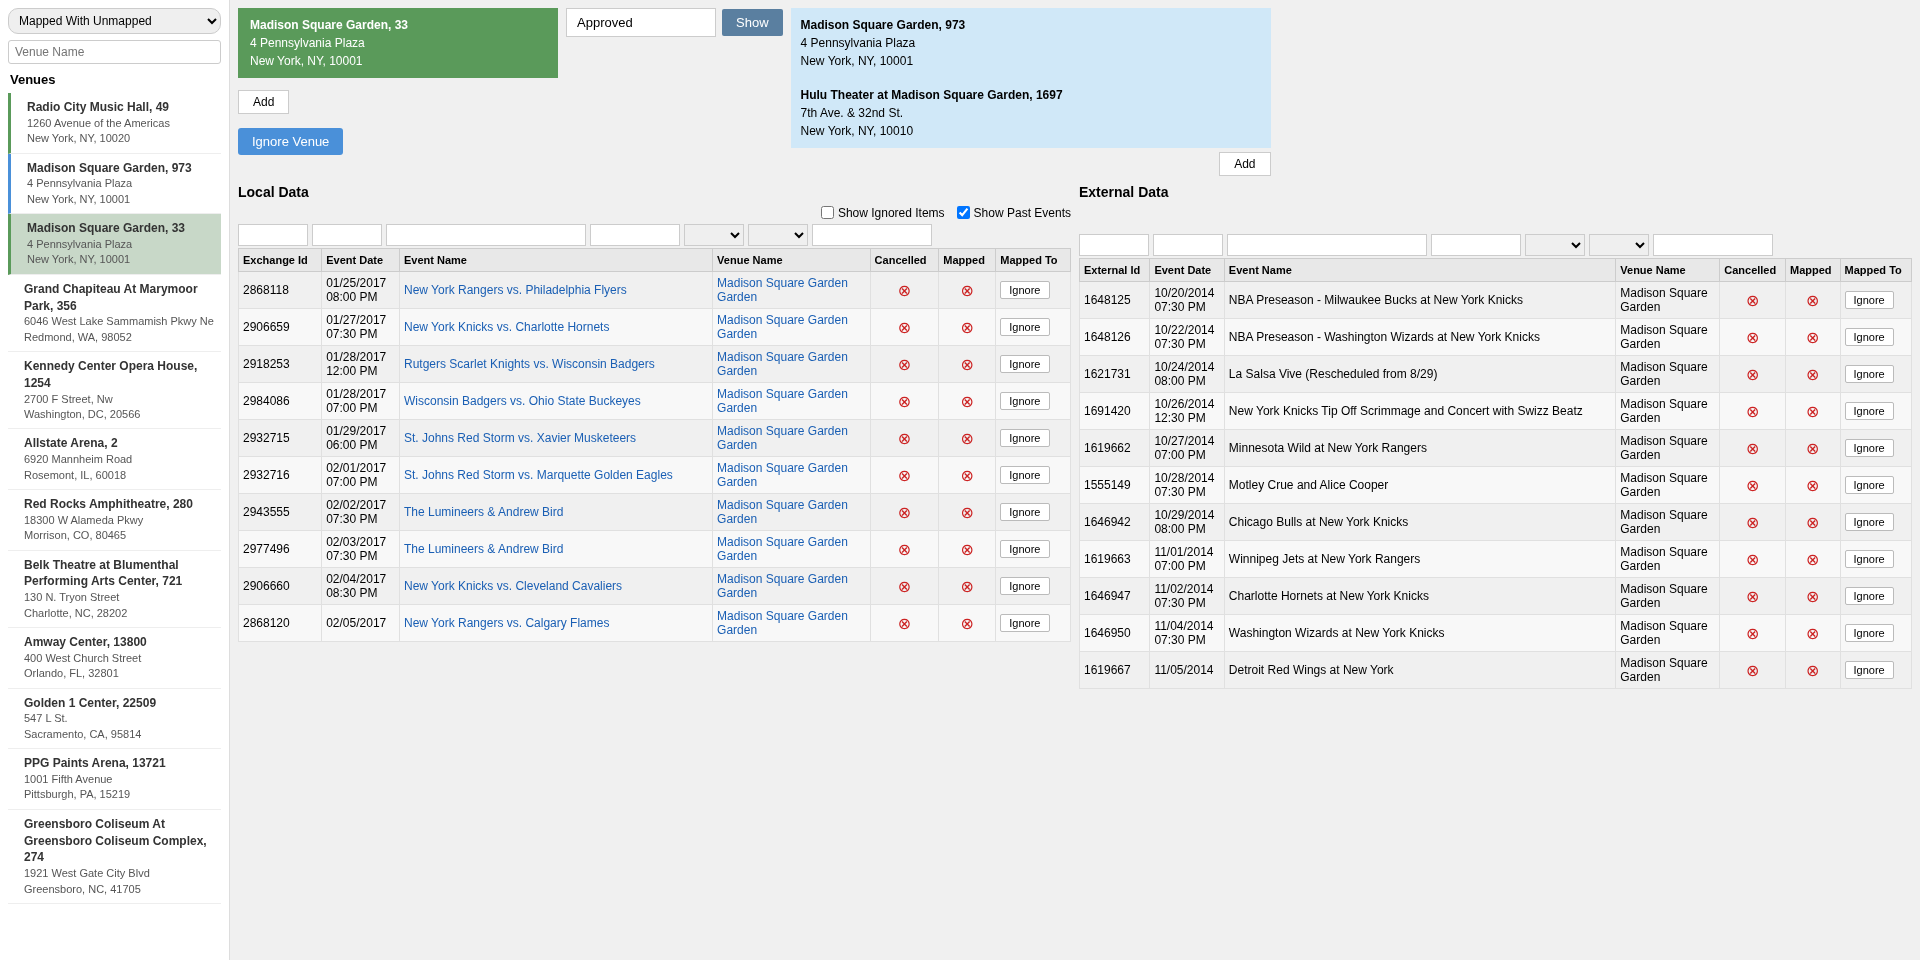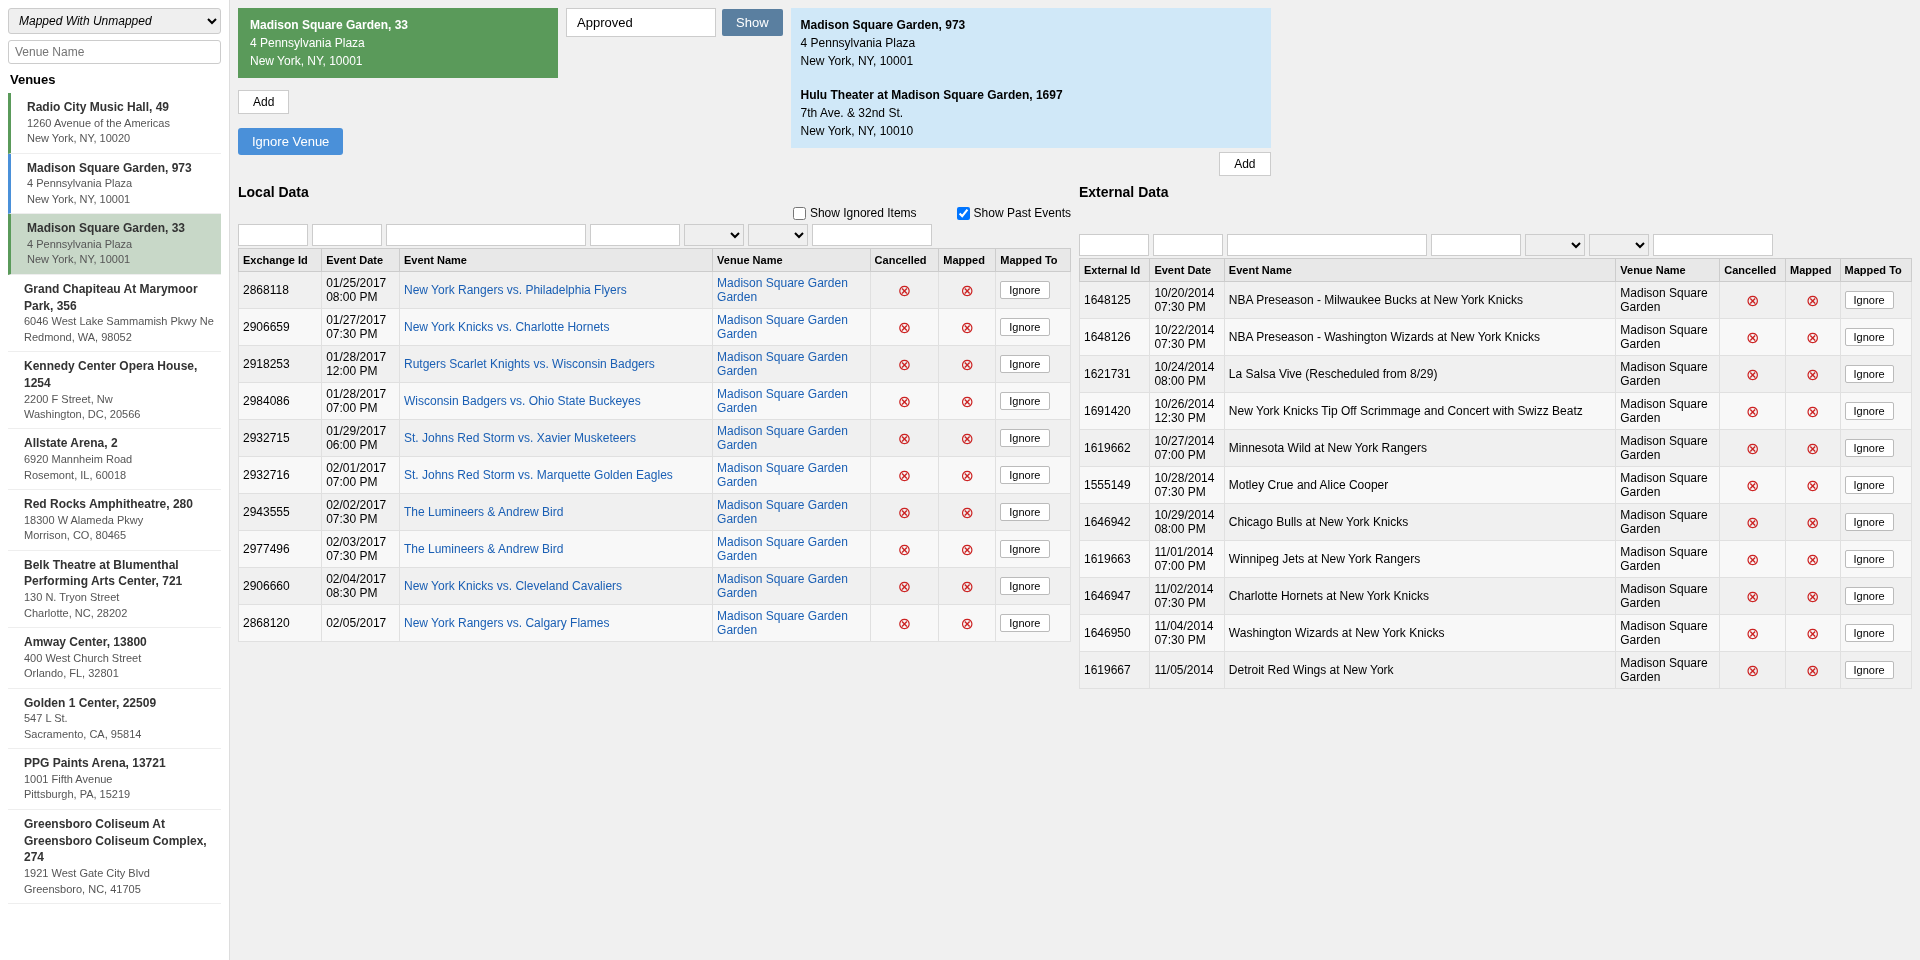--- a/index.html
+++ b/index.html
@@ -2,21 +2,21 @@
 <html><head>
   <meta charset="utf-8">
   <style>
     * { box-sizing: border-box; margin: 0; padding: 0; font-family: Arial, sans-serif; font-size: 12px; }
     body { background: #f0f0f0; overflow-x: hidden; }
     
     .app-container { display: flex; width: 1920px; min-height: 960px; }
     
     
     .sidebar { width: 230px; min-width: 230px; background: #fff; border-right: 1px solid #ddd; padding: 8px; overflow-y: auto; }
-    .sidebar-dropdown { width: 100%; padding: 4px 6px; border: 1px solid #ccc; border-radius: 3px; margin-bottom: 6px; font-size: 12px; font-style: italic; }
+    .sidebar-dropdown { width: 100%; padding: 4px 6px; border: 1px solid #ccc; border-radius: 10px; margin-bottom: 6px; font-size: 12px; }
     .sidebar-search { width: 100%; padding: 4px 6px; border: 1px solid #ccc; border-radius: 3px; margin-bottom: 8px; font-size: 12px; color: #999; }
     .sidebar h3 { font-size: 13px; font-weight: bold; margin-bottom: 6px; padding-left: 2px; }
     .venue-item { padding: 6px 4px 6px 16px; border-bottom: 1px solid #eee; cursor: pointer; position: relative; line-height: 1.4; }
     .venue-item.active-blue { border-left: 3px solid #4a90d9; }
     .venue-item.active-green { border-left: 3px solid #5a9a5a; }
     .venue-item.active-selected { background: #c8d8c8; border-left: 3px solid #5a9a5a; }
     .venue-name { font-weight: bold; font-size: 12px; color: #333; }
     .venue-address { color: #555; font-size: 11px; }
     
     
@@ -36,21 +36,21 @@
     .right-venue-card { background: #d0e8f8; padding: 8px 10px; line-height: 1.5; cursor: pointer; }
     .right-venue-card .rvname { font-weight: bold; }
     .right-add-btn { background: #fff; border: 1px solid #ccc; padding: 4px 14px; cursor: pointer; font-size: 12px; align-self: flex-end; }
     
     
     .data-panels { display: flex; gap: 8px; flex: 1; }
     .data-panel { flex: 1; display: flex; flex-direction: column; }
     .data-panel h2 { font-size: 14px; font-weight: bold; margin-bottom: 6px; }
     .panel-controls-right { display: flex; align-items: center; gap: 12px; margin-bottom: 4px; justify-content: flex-end; }
     
-    .checkbox-label { display: flex; align-items: center; gap: 4px; cursor: pointer; margin-left: 28px; }
+    .checkbox-label { display: flex; align-items: flex-start; gap: 4px; cursor: pointer; }
     .checkbox-label input[type=checkbox] { cursor: pointer; }
     
     
     .data-table { width: 100%; border-collapse: collapse; font-size: 11px; }
     .data-table th { background: #e8e8e8; padding: 5px 4px; text-align: left; border: 1px solid #ccc; font-weight: bold; font-size: 11px; position: sticky; top: 0; }
     .data-table td { padding: 4px; border: 1px solid #e0e0e0; vertical-align: middle; }
     .data-table tr:nth-child(even) { background: #f8f8f8; }
     
     .event-link { color: #1a5fb4; text-decoration: none; cursor: pointer; }
     
@@ -93,21 +93,21 @@
     <div class="venue-address">4 Pennsylvania Plaza</div>
     <div class="venue-address">New York, NY, 10001</div>
         </div>
         <div class="venue-item">
           <div class="venue-name">Grand Chapiteau At Marymoor Park, 356</div>
     <div class="venue-address">6046 West Lake Sammamish Pkwy Ne</div>
     <div class="venue-address">Redmond, WA, 98052</div>
         </div>
         <div class="venue-item">
           <div class="venue-name">Kennedy Center Opera House, 1254</div>
-    <div class="venue-address">2200 F Street, Nw</div>
+    <div class="venue-address">2700 F Street, Nw</div>
     <div class="venue-address">Washington, DC, 20566</div>
         </div>
         <div class="venue-item">
           <div class="venue-name">Allstate Arena, 2</div>
     <div class="venue-address">6920 Mannheim Road</div>
     <div class="venue-address">Rosemont, IL, 60018</div>
         </div>
         <div class="venue-item">
           <div class="venue-name">Red Rocks Amphitheatre, 280</div>
     <div class="venue-address">18300 W Alameda Pkwy</div>

